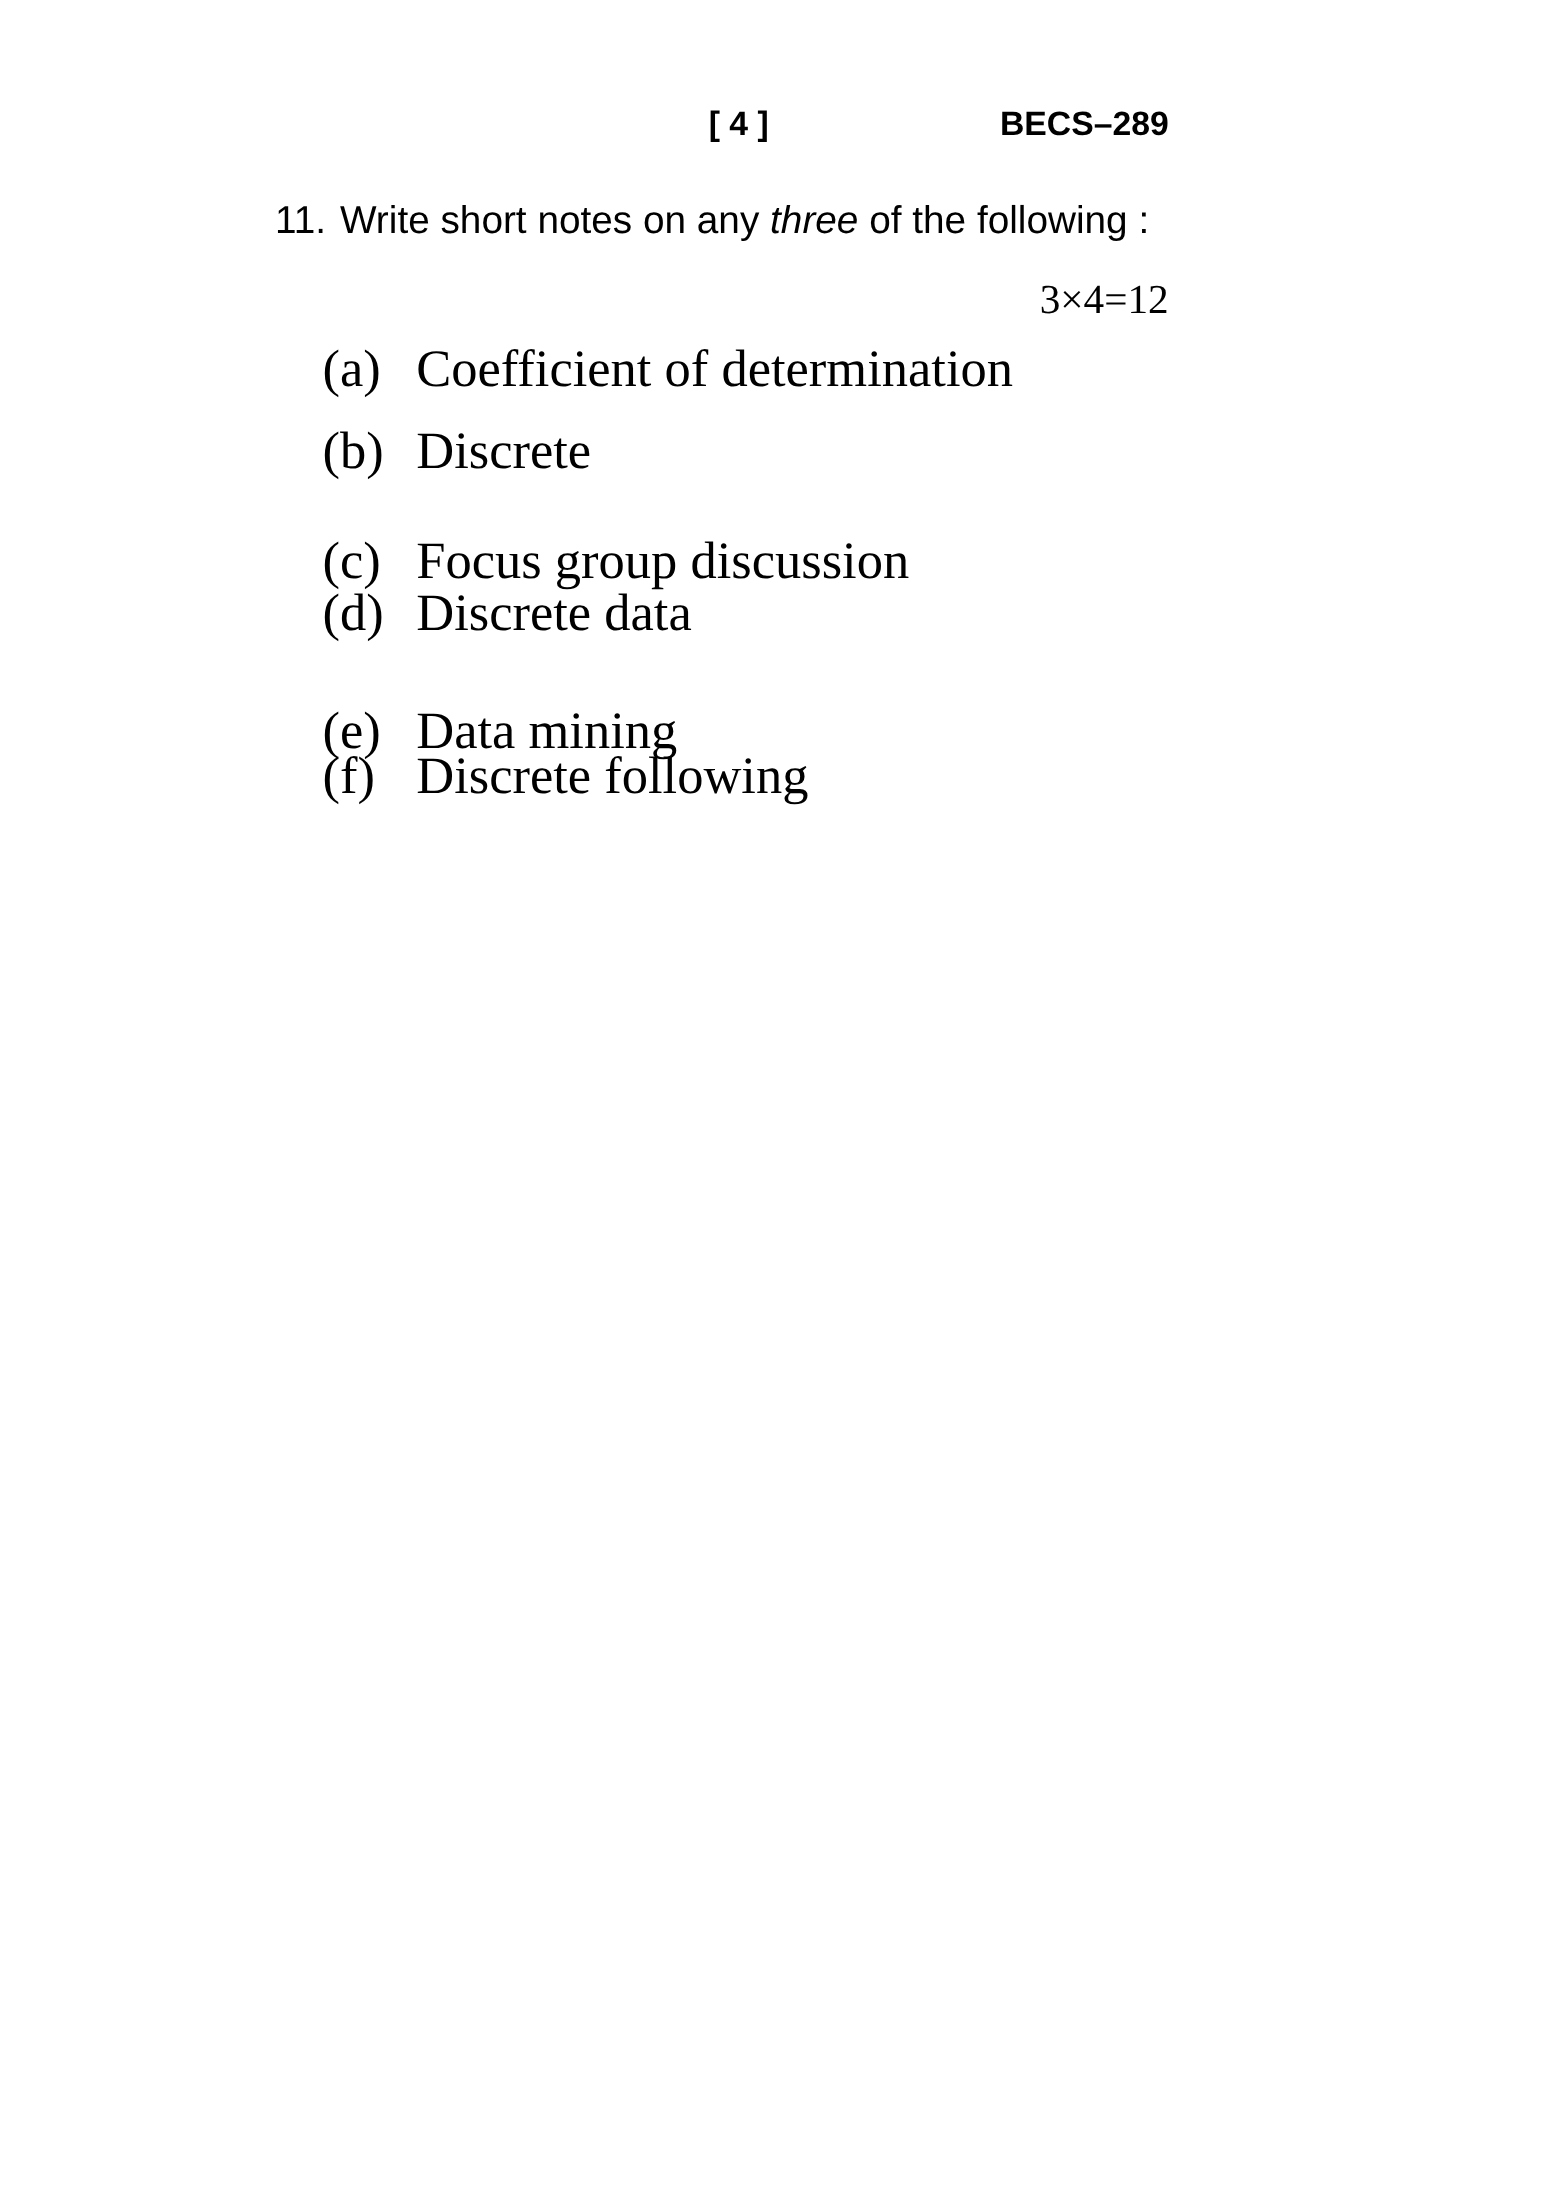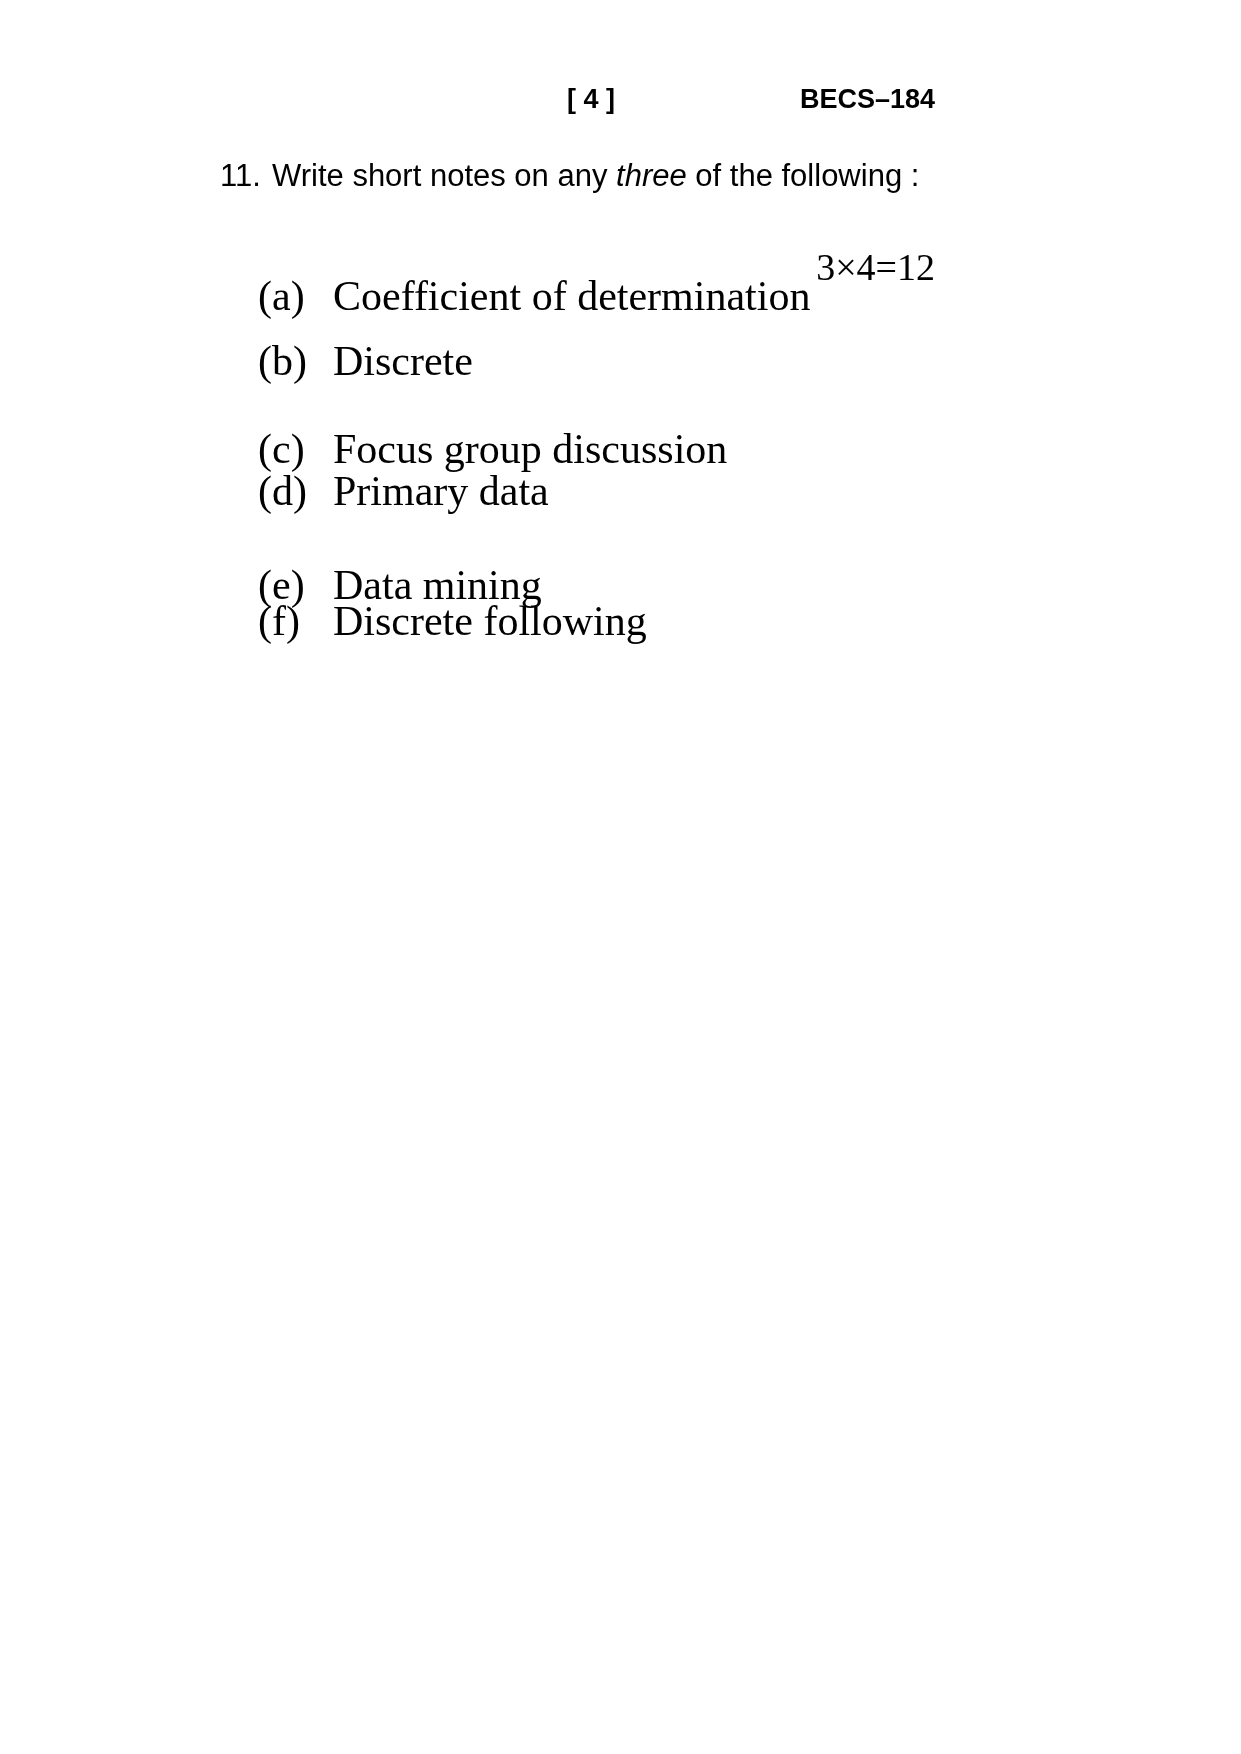--- a/index.html
+++ b/index.html
@@ -2,46 +2,46 @@
 <html><head>
 <meta charset="utf-8">
 <style>
   html, body { margin: 0; padding: 0; background: #ffffff; }
   body { width: 1241px; height: 1754px; position: relative; overflow: hidden; color: #000; }
   .hdr { position: absolute; top: 86px; font-family: "Liberation Sans", sans-serif; font-weight: bold; font-size: 27px; line-height: 1; }
   .page-num { left: 567px; }
   .code { right: 306px; }
   .q { position: absolute; left: 220px; top: 160px; font-family: Liberation Sans, sans-serif; font-size: 31px; line-height: 1; white-space: nowrap; }
   .q .num { display: inline-block; width: 52px; }
-  .marks { position: absolute; right: 306px; top: 248px; font-family: "Liberation Serif", serif; font-size: 38px; line-height: 1; }
+  .marks { position: absolute; right: 306px; top: 224px; font-family: "Liberation Serif", serif; font-size: 33px; line-height: 1; }
   .item { position: absolute; left: 258px; font-family: "Liberation Serif", serif; font-size: 42px; line-height: 1; white-space: nowrap; }
   .item .lbl { display: inline-block; width: 75px; }
 </style>
 </head>
 <body>
 
 <div class="hdr page-num">[ 4 ]</div>
-<div class="hdr code">BECS–184</div>
+<div class="hdr code">BECS–289</div>
 
 <div class="q">
   <span class="num">11.</span><span>Write short notes on any </span><i>three</i><span> of the following :</span>
 </div>
 
 <div class="marks">3×4=12</div>
 
 <div class="item" style="top:275px">
   <span class="lbl">(a)</span><span>Coefficient of determination</span>
 </div>
 <div class="item" style="top:340px">
   <span class="lbl">(b)</span><span>Discrete</span>
 </div>
 <div class="item" style="top:428px">
   <span class="lbl">(c)</span><span>Focus group discussion</span>
 </div>
 <div class="item" style="top:470px">
-  <span class="lbl">(d)</span><span>Primary data</span>
+  <span class="lbl">(d)</span><span>Discrete data</span>
 </div>
 <div class="item" style="top:564px">
   <span class="lbl">(e)</span><span>Data mining</span>
 </div>
 <div class="item" style="top:600px">
   <span class="lbl">(f)</span><span>Discrete following</span>
 </div>
 
 </body></html>

